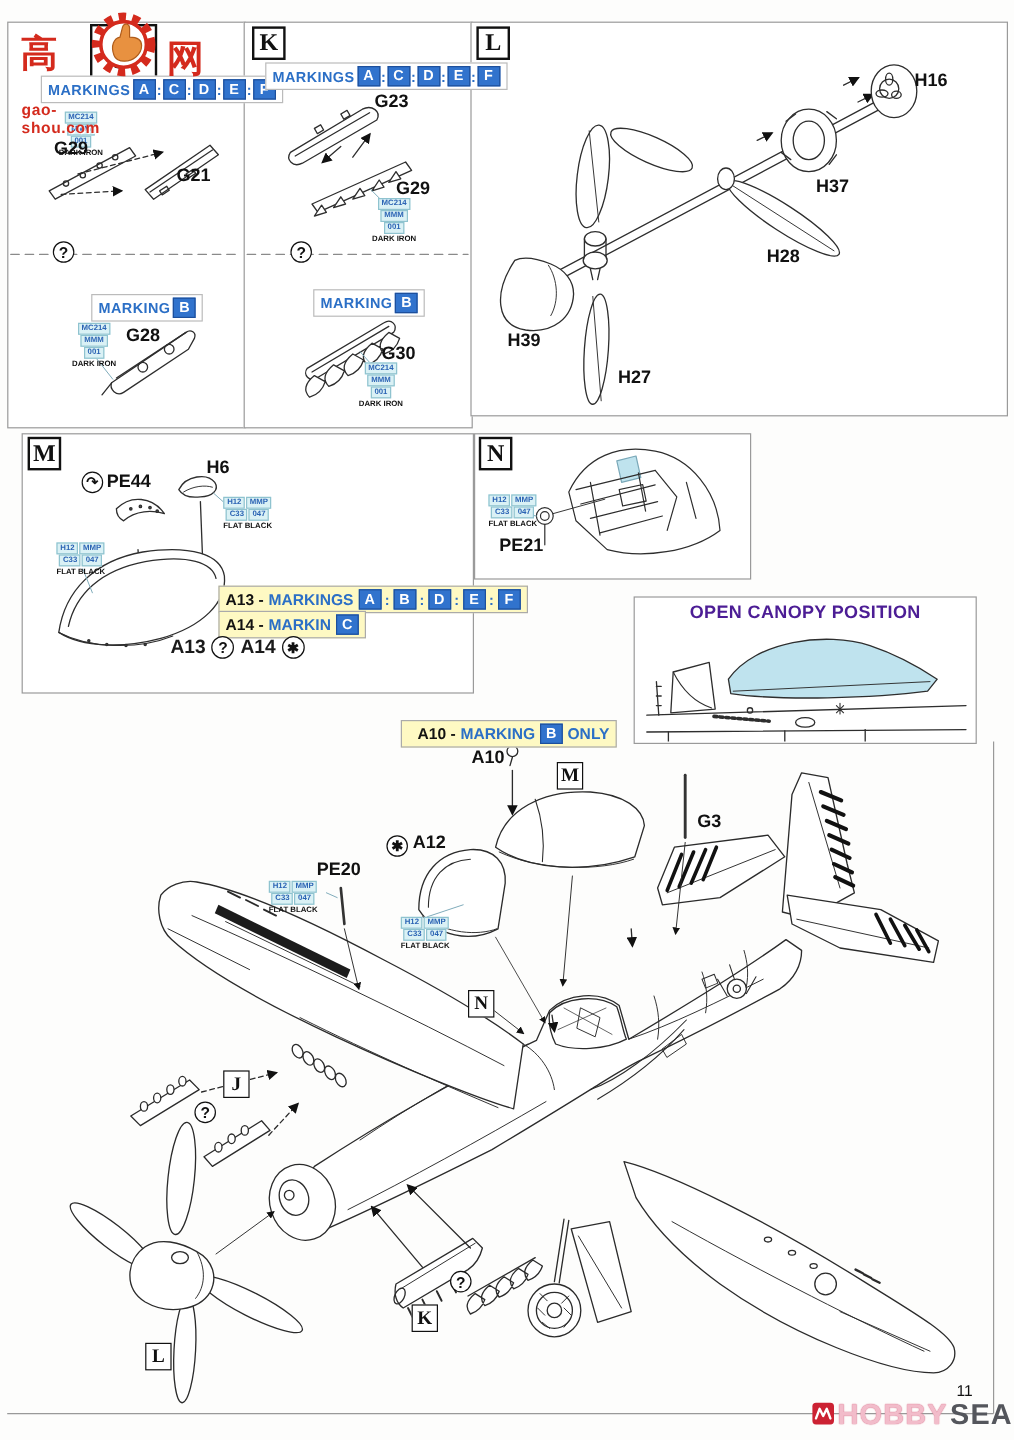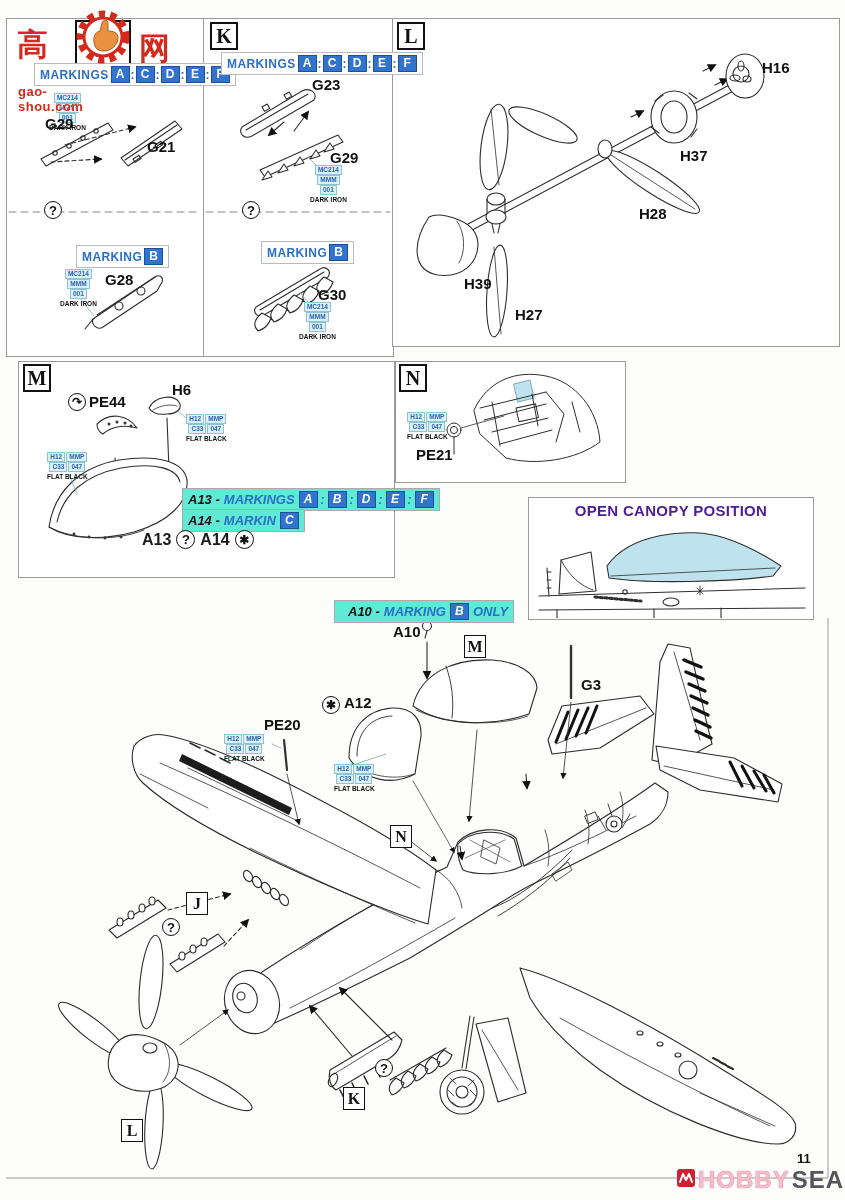--- a/index.html
+++ b/index.html
@@ -24,29 +24,29 @@
   .callout .crow{display:flex;gap:1px;}
   .callout .code{background:#daf1f5;border:1px solid #8fc3cf;color:#2b63b4;
                  font-size:6.5px;font-weight:bold;padding:0 2px;line-height:8px;}
   .callout .cname{color:#111;font-size:6.5px;font-weight:bold;white-space:nowrap;margin-top:1px;}
   .qmark,.starmark,.bendmark{position:absolute;width:18px;height:18px;border:1.7px solid #111;
         border-radius:50%;background:#fff;display:flex;align-items:center;justify-content:center;
         font-weight:bold;font-size:13px;color:#111;z-index:5;box-sizing:border-box;}
   .starmark{font-size:12px;}
   .bendmark{font-size:12px;}
   .notebox{position:absolute;display:flex;align-items:center;gap:4px;border:1px solid #aaa;
-           background:#5eead4;padding:2px 5px;z-index:5;white-space:nowrap;font-style:italic;}
+           background:#fef9c3;padding:2px 5px;z-index:5;white-space:nowrap;}
   .noteblack{font-weight:bold;font-size:13px;color:#111;}
   .noteblue{font-weight:bold;font-size:13px;color:#2b6fc6;}
   .mfooter{position:absolute;display:flex;align-items:center;gap:5px;z-index:5;}
   .mfooter .fname{font-weight:bold;font-size:16px;}
   .mfooter .qmark,.mfooter .starmark{position:static;width:19px;height:19px;}
   .canopy-title{position:absolute;left:0;right:0;top:4px;text-align:center;font-weight:bold;
                 font-size:15px;letter-spacing:.3px;color:#4c1d95;z-index:5;}
-  .pagenum{position:absolute;font-weight:bold;font-size:13px;color:#111;z-index:6;}
+  .pagenum{position:absolute;font-weight:normal;font-size:13px;color:#111;z-index:6;}
   
   .wm-gs{position:absolute;left:0;top:0;z-index:60;}
   .gs-char{position:absolute;font-weight:900;font-size:31px;color:#d42a1d;
            text-shadow:0 0 1px #fff;}
   .gs-domain{position:absolute;font-weight:bold;font-size:13px;color:#d42a1d;letter-spacing:.5px;
              text-shadow:1px 1px 0 #fff;}
   .gs-logo{position:absolute;}
   .wm-hs{position:absolute;left:676px;top:1166px;display:flex;align-items:center;gap:2px;z-index:60;}
   .hs-hobby{font-weight:bold;font-size:24px;color:#f2bcca;text-shadow:0 0 1px #dd8098,0 0 1px #dd8098;letter-spacing:1px;}
   .hs-search{font-weight:bold;font-size:24px;color:#54565c;letter-spacing:1px;}
@@ -187,21 +187,21 @@
     </svg>
   </div>
 
   <div class="sec" style="left:392px;top:18px;width:446px;height:327px;">
     <div class="seclabel big" style="left:4px;top:3px;">
         <span>L</span>
       </div>
     <span class="plabel" style="left:369px;top:40px;">H16</span>
     <span class="plabel" style="left:287px;top:128px;">H37</span>
     <span class="plabel" style="left:246px;top:186px;">H28</span>
-    <span class="plabel" style="left:30px;top:256px;margin-left:41px;">H39</span>
+    <span class="plabel" style="left:30px;top:256px;">H39</span>
     <span class="plabel" style="left:122px;top:287px;">H27</span>
     <svg width="446" height="327" viewBox="0 0 446 327">
       <defs>
           <marker id="mL" viewBox="0 0 10 10" refX="8" refY="5" markerWidth="8" markerHeight="8" orient="auto">
             <path d="M0,0L10,5L0,10z" fill="#111"></path>
           </marker>
         </defs>
       <g fill="none" stroke="#2e2e2e" stroke-width="1.1" stroke-linecap="round" stroke-linejoin="round">
         <line x1="62" y1="212" x2="340" y2="64"></line>
         <line x1="66" y1="218" x2="344" y2="70"></line>

